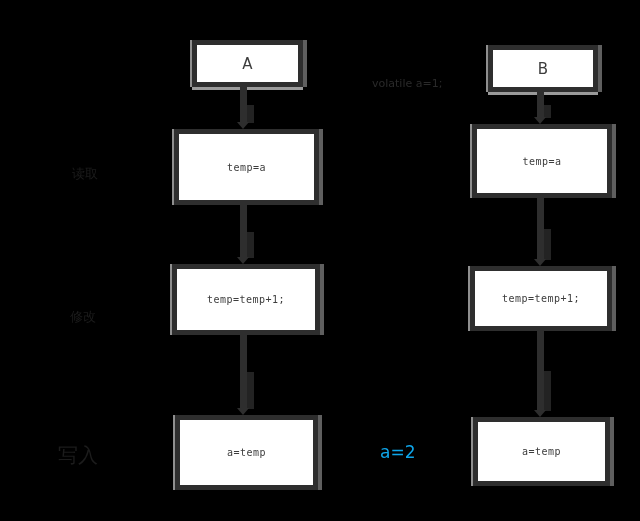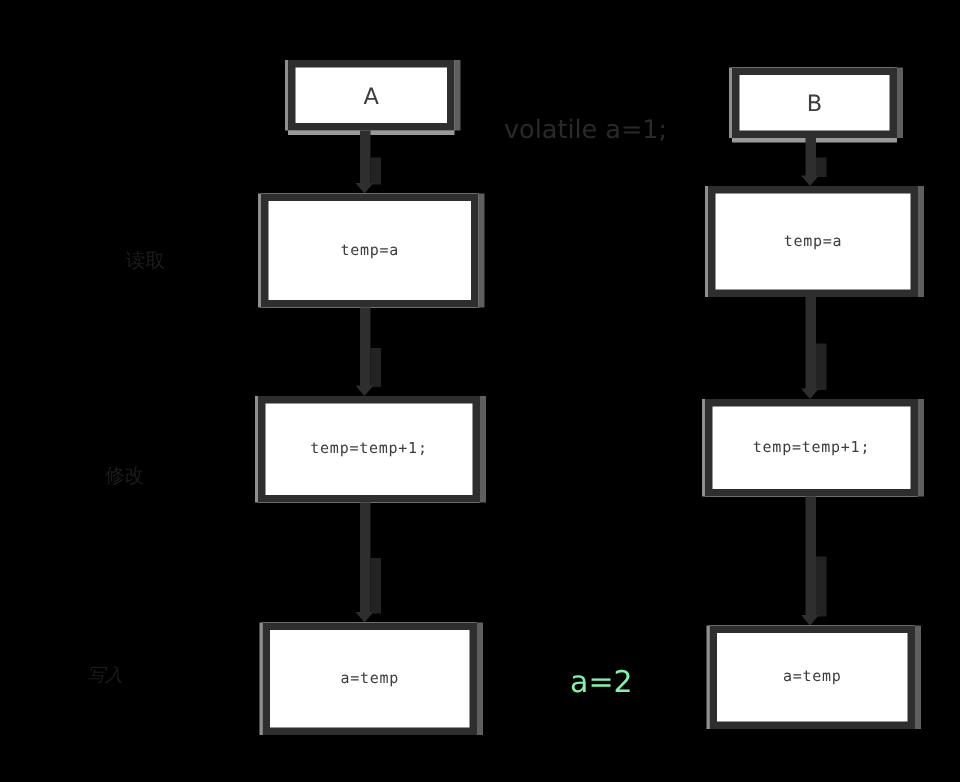--- a/index.html
+++ b/index.html
@@ -59,32 +59,32 @@
     border-right: 6px solid transparent;
     border-top: 7px solid #2e2e2e;
   }
 
   
   .note {
     position: absolute;
     color: #2a2a2a;
     white-space: nowrap;
   }
-  .note-volatile { left: 336px; top: 77px; font-size: 17px; }
-  .note-result   { left: 380px; top: 442px; font-size: 20px; color: #86efac; }
+  .note-volatile { left: 372px; top: 77px; font-size: 11px; }
+  .note-result   { left: 380px; top: 442px; font-size: 17px; color: #0ea5e9; }
 
   .step-label {
     position: absolute;
     color: #1c1c1c;
     font-size: 13px;
     white-space: nowrap;
   }
-  .step-label-1 { left: 84px; top: 165px; }
+  .step-label-1 { left: 72px; top: 165px; }
   .step-label-2 { left: 70px; top: 308px; }
-  .step-label-3 { left: 58px; top: 442px; font-size: 12px; font-style: italic; }
+  .step-label-3 { left: 58px; top: 442px; font-size: 20px; }
 </style>
 </head>
 <body>
 
 <div class="canvas">
 
   <div class="box hdr" style="left:192px; top:40px; width:111px; height:47px;">A</div>
 
   <div class="conn" style="left:240px; top:87px; height:36px;"></div>
 

